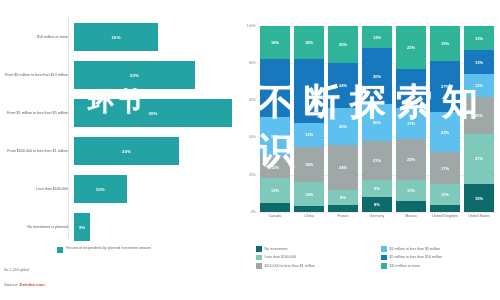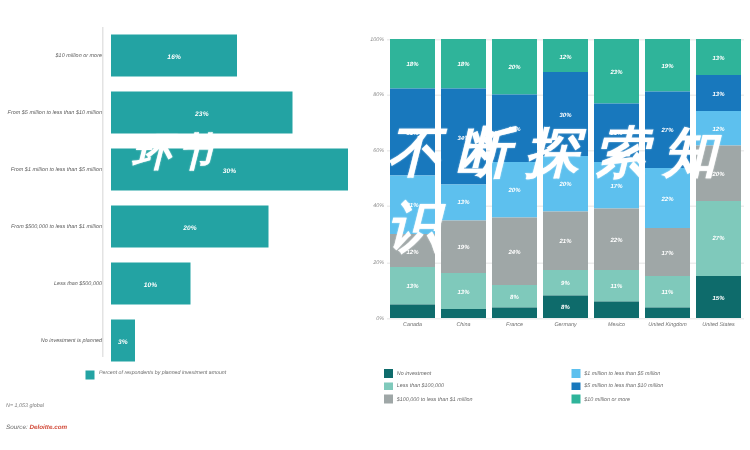--- a/index.html
+++ b/index.html
@@ -2,21 +2,21 @@
 <html><head>
 <meta charset="utf-8">
 <style>
   html,body{margin:0;padding:0;}
   body{
     width:500px;height:300px;overflow:hidden;
     background:#ffffff;
     font-family:"Liberation Sans", sans-serif;
     position:relative;
   }
-  #root{position:absolute;inset:0;font-style:italic;}
+  #root{position:absolute;inset:0;}
 
   
   #left-panel{position:absolute;left:0;top:0;width:232px;height:300px;}
 
   .hbar-row{position:absolute;left:0;width:232px;height:38px;display:flex;align-items:center;}
   .hbar-label{
     width:68px;flex:0 0 68px;text-align:right;padding-right:6px;
     font-size:3.6px;line-height:4.6px;color:#5a5a5a;
     letter-spacing:.02px;
   }

